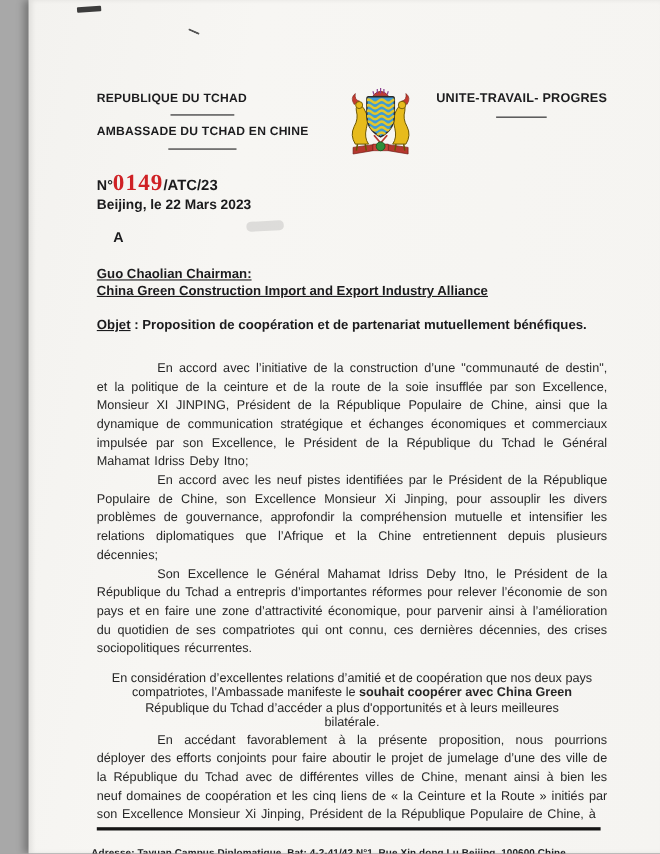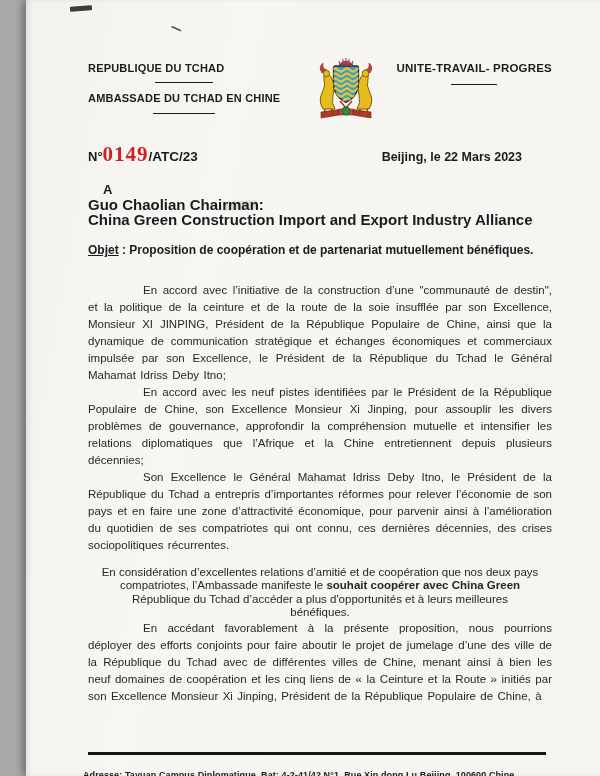--- a/index.html
+++ b/index.html
@@ -9,40 +9,40 @@
     overflow:hidden;
     position:relative;
     font-family:"Liberation Sans", sans-serif;
     -webkit-font-smoothing:antialiased;
   }
   .page{
     position:absolute;left:26px;top:0;width:574px;height:776px;
     background:linear-gradient(100deg,#f3f2ef 0%,#f7f6f3 30%,#f5f4f1 100%);
     box-shadow:-4px 0 7px rgba(0,0,0,.30), inset 3px 0 5px rgba(0,0,0,.08);
   }
-  .content{position:relative;padding:62px 48px 0 62px;color:#262626;}
+  .content{position:relative;padding:84px 48px 0 62px;color:#262626;}
   
   .hdr{display:flex;justify-content:space-between;align-items:flex-start;}
   .hdr-left{text-align:left;}
   .hdr-title{font-weight:bold;font-size:11px;letter-spacing:.2px;color:#1c1c1e;white-space:nowrap;}
   .rule{height:0;border-top:1.7px solid #1d1d1f;width:58px;margin:8px auto 9px auto;}
   .rule.r2{margin:9px auto 0 auto;width:62px;}
   .hdr-right{margin-right:0;text-align:right;}
   .hdr-right .rule{margin-top:10px;width:46px;}
   .emblem{margin-top:-5px;margin-left:14px;}
   
-  .refrow{display:flex;justify-content:space-between;align-items:baseline;margin-top:15px;}
+  .refrow{display:flex;justify-content:space-between;align-items:baseline;margin-top:4px;flex-direction:column;}
   .refno{white-space:nowrap;}
   .refno .pre{font-weight:bold;font-size:13px;color:#1b1b1d;}
   .refno .num{font-family:"Liberation Serif", serif;font-size:21px;font-weight:600;color:#cf2125;letter-spacing:1px;}
   .refno .suf{font-weight:bold;font-size:13.5px;color:#1b1b1d;}
   .date{font-weight:bold;font-size:12.5px;color:#1b1b1d;margin-right:30px;}
   
   .salutation{font-weight:bold;font-size:13px;margin:15px 0 0 15px;color:#1b1b1d;}
-  .recipient{font-weight:bold;font-size:15px;line-height:15px;color:#1b1b1d;}
+  .recipient{margin-top:19px;font-weight:bold;font-size:12px;line-height:15px;color:#1b1b1d;text-decoration:underline;}
   .subject{margin-top:15px;font-size:12px;line-height:17px;max-width:452px;color:#1b1b1d;}
   .subject .lbl{text-decoration:underline;font-weight:600;}
   .subject .txt{font-weight:bold;}
   
   .bodytext{font-size:11.5px;color:#272727;margin-top:23px;}
   p.para{margin:0;text-align:justify;text-indent:55px;line-height:17px;word-spacing:1.2px;}
   .p1{margin-top:26px;}
   .p2{margin-top:16px;}
   .p3{margin-top:14px;}
   .p4{margin-top:12px;line-height:13.4px;font-size:11.5px;text-align:center;}
@@ -141,21 +141,21 @@
     </div>
 
     <div class="bodytext">
       <p class="para p1">En accord avec l’initiative de la construction d’une "communauté de destin", et la politique de la ceinture et de la route de la soie insufflée par son Excellence, Monsieur XI JINPING, Président de la République Populaire de Chine, ainsi que la dynamique de communication stratégique et échanges économiques et commerciaux impulsée par son Excellence, le Président de la République du Tchad le Général Mahamat Idriss Deby Itno;</p>
       <p class="para p2">En accord avec les neuf pistes identifiées par le Président de la République Populaire de Chine, son Excellence Monsieur Xi Jinping, pour assouplir les divers problèmes de gouvernance, approfondir la compréhension mutuelle et intensifier les relations diplomatiques que l’Afrique et la Chine entretiennent depuis plusieurs décennies;</p>
       <p class="para p3">Son Excellence le Général Mahamat Idriss Deby Itno, le Président de la République du Tchad a entrepris d’importantes réformes pour relever l’économie de son pays et en faire une zone d’attractivité économique, pour parvenir ainsi à l’amélioration du quotidien de ses compatriotes qui ont connu, ces dernières décennies, des crises sociopolitiques récurrentes.</p>
       <div class="p4">
         <div>En considération d’excellentes relations d’amitié et de coopération que nos deux pays</div>
         <div><span>compatriotes, l’Ambassade manifeste le </span><span class="b">souhait coopérer avec  China Green</span></div>
         <div>République du Tchad d’accéder a plus d'opportunités et à leurs meilleures</div>
-        <div>bénéfiques.</div>
+        <div>bilatérale.</div>
       </div>
       <p class="para p5">En accédant favorablement à la présente proposition, nous pourrions déployer des efforts conjoints pour faire aboutir le projet de jumelage d’une des ville de la République du Tchad avec de différentes villes de Chine, menant ainsi à bien les neuf domaines de coopération et les cinq liens de « la Ceinture et la Route » initiés par son Excellence Monsieur Xi Jinping, Président de la République Populaire de Chine, à</p>
     </div>
   </div>
 
   <div class="footer-rule"></div>
   <div class="footer-text">Adresse: Tayuan Campus Diplomatique. Bat: 4-2-41/42 N°1. Rue Xin dong Lu Beijing. 100600 Chine.</div>
 </div>
 
 </body></html>

